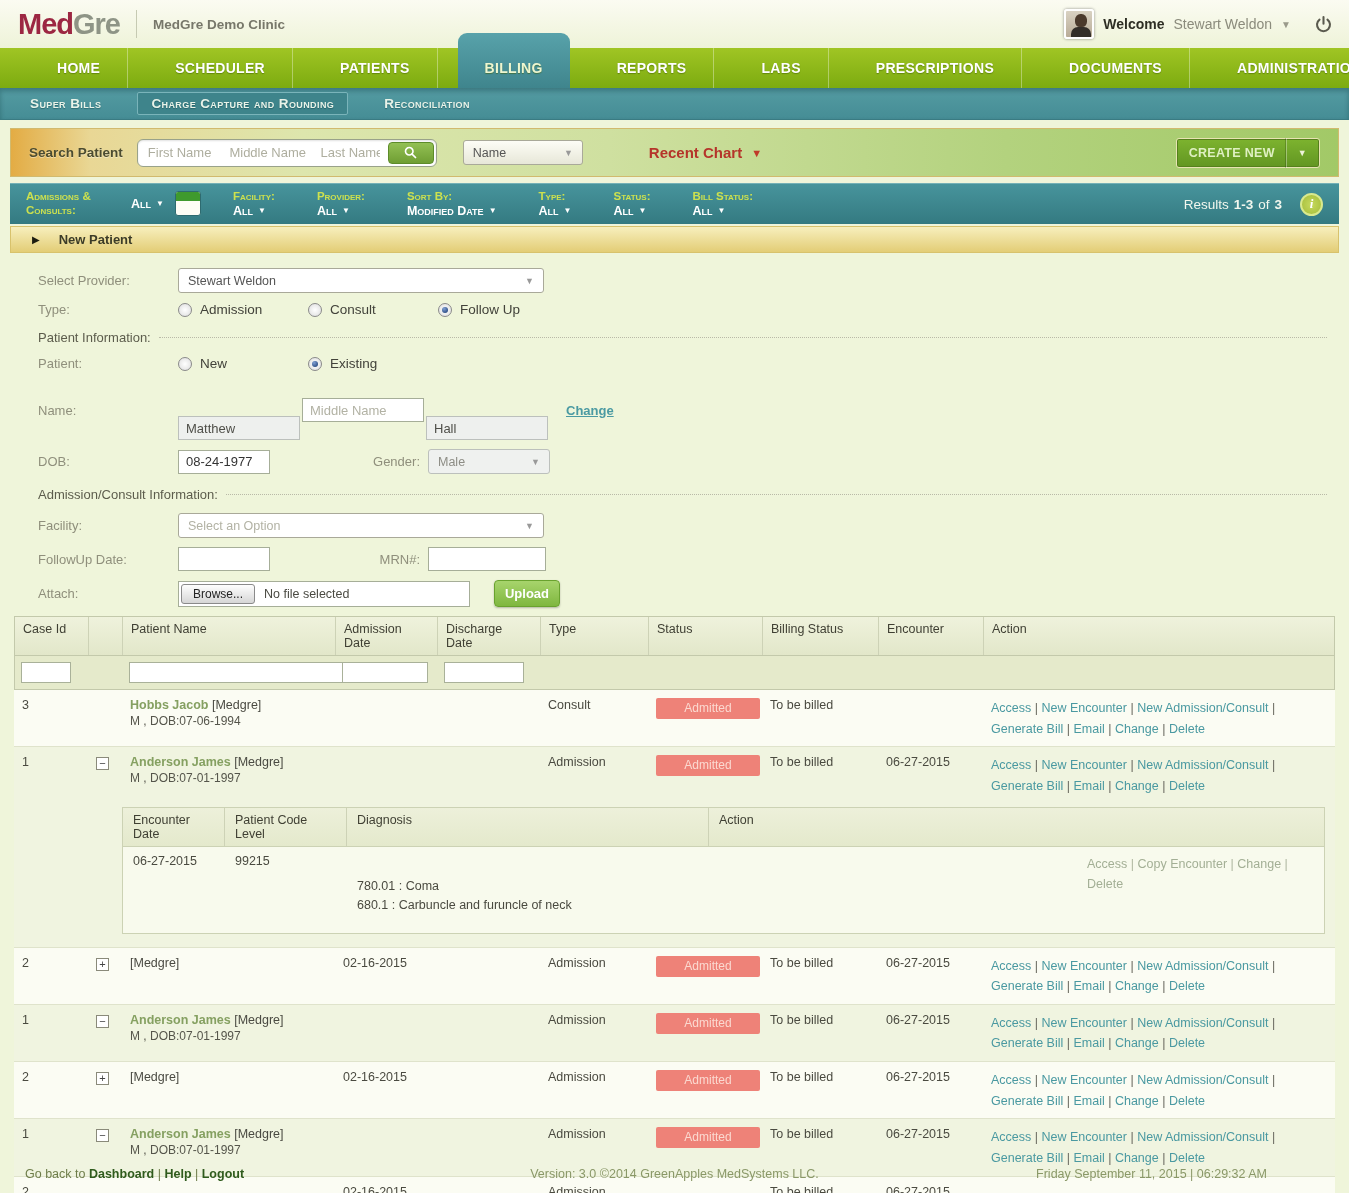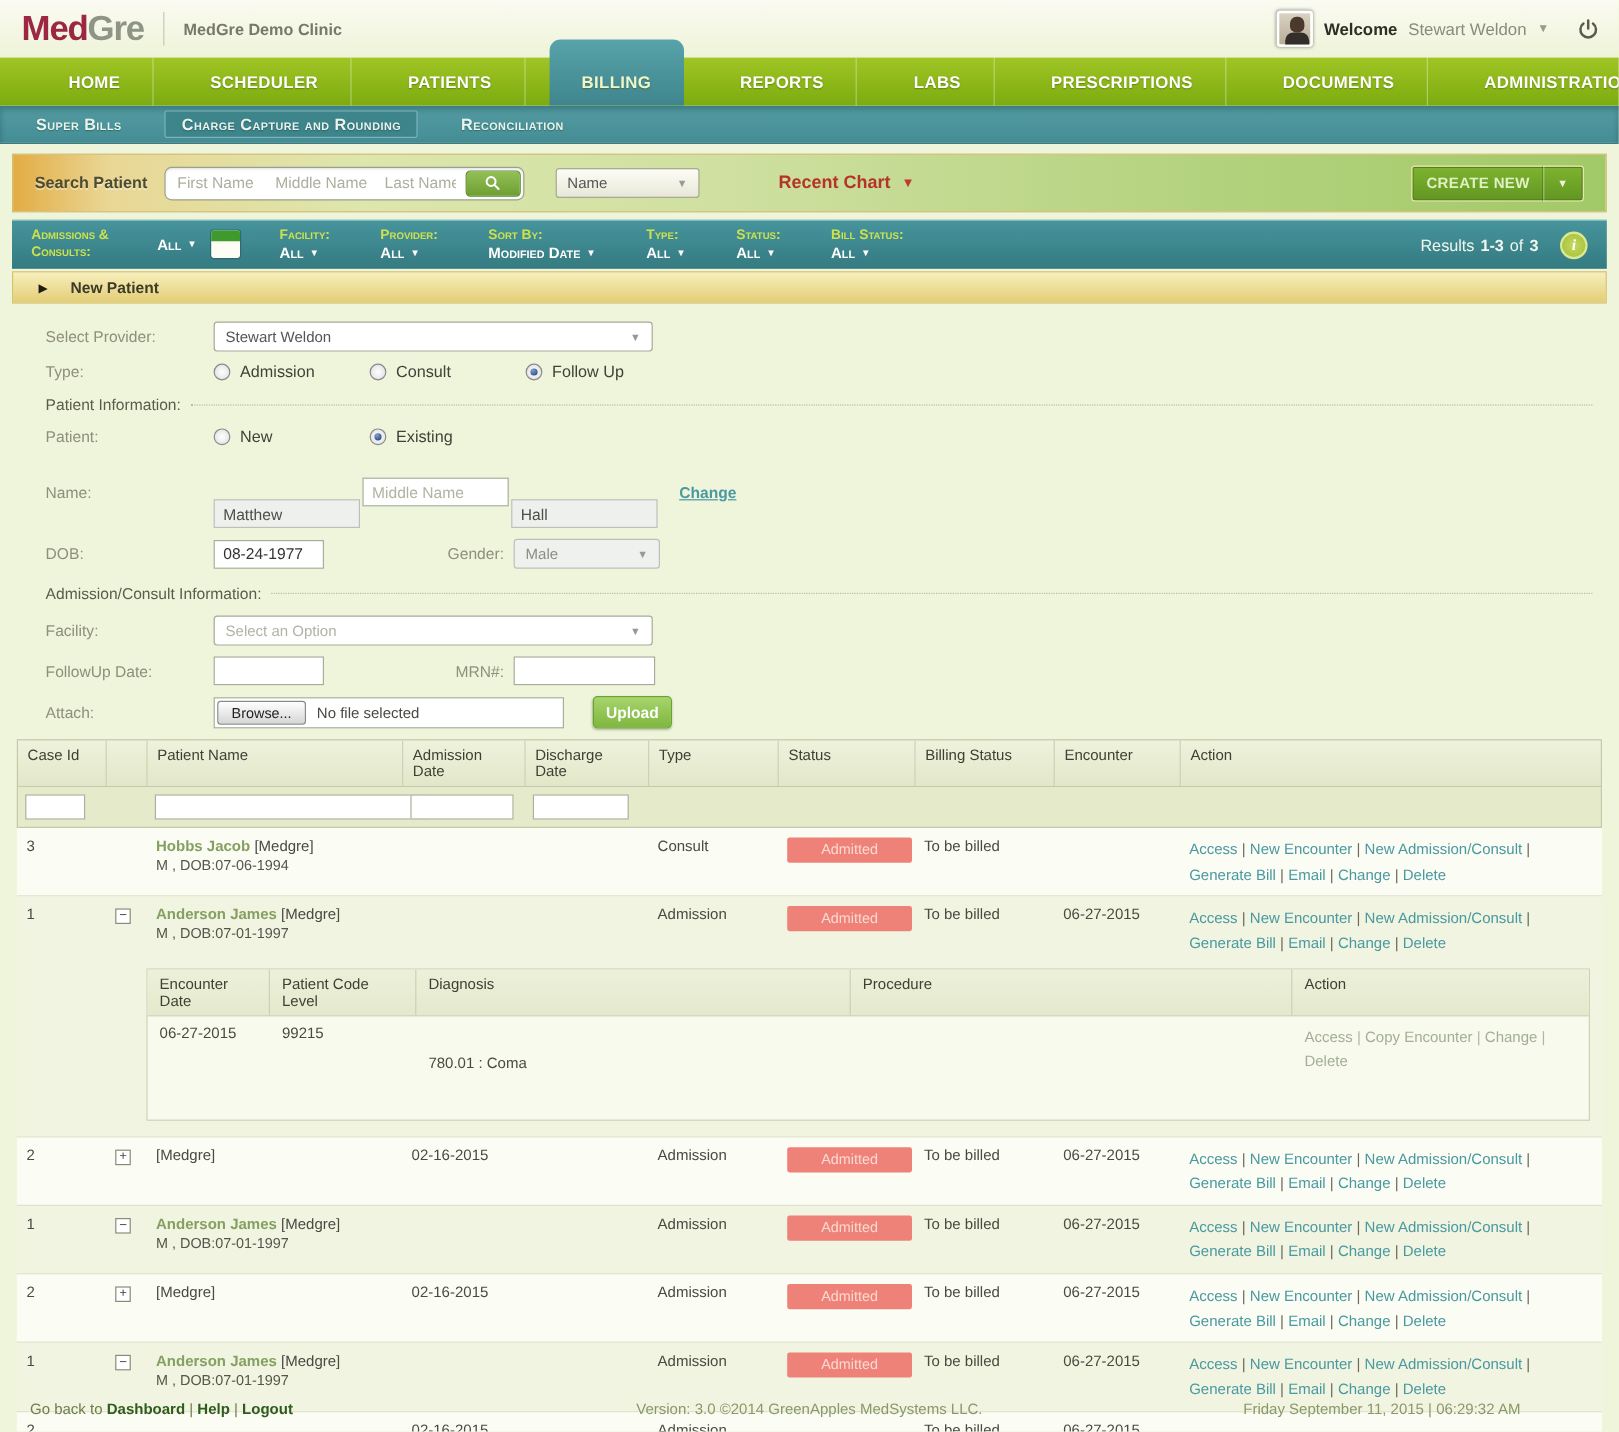--- a/index.html
+++ b/index.html
@@ -433,28 +433,28 @@
               </div>
               <div class="tcell">To be billed</div>
               <div class="tcell">06-27-2015</div>
               <div class="tcell action-cell"><a href="#">Access</a><span class="sep"> | </span><a href="#">New Encounter</a><span class="sep"> | </span><a href="#">New Admission/Consult</a><span class="sep"> | </span><a href="#">Generate Bill</a><span class="sep"> | </span><a href="#">Email</a><span class="sep"> | </span><a href="#">Change</a><span class="sep"> | </span><a href="#">Delete</a></div>
             </div>
             <div class="subtable">
               <div class="strow sthead">
                 <div class="tcell">Encounter Date</div>
                 <div class="tcell">Patient Code Level</div>
                 <div class="tcell">Diagnosis</div>
-                <div class="tcell">Procedure</div>
                 <div class="tcell">Action</div>
               </div>
               <div class="strow stbody">
                 <div class="tcell">06-27-2015</div>
                 <div class="tcell">99215</div>
                 <div class="tcell diag-cell">
                   <div>780.01 : Coma</div>
+                  <div>680.1 : Carbuncle and furuncle of neck</div>
                 </div>
                 <div class="tcell"></div>
                 <div class="tcell action-cell sub-actions"><a href="#">Access</a><span class="sep"> | </span><a href="#">Copy Encounter</a><span class="sep"> | </span><a href="#">Change</a><span class="sep"> | </span><a href="#">Delete</a></div>
               </div>
             </div>
           </div>
           <div class="rowblock">
             <div class="trow brow">
               <div class="tcell">2</div>
               <div class="tcell"><span class="expander">+</span></div>

